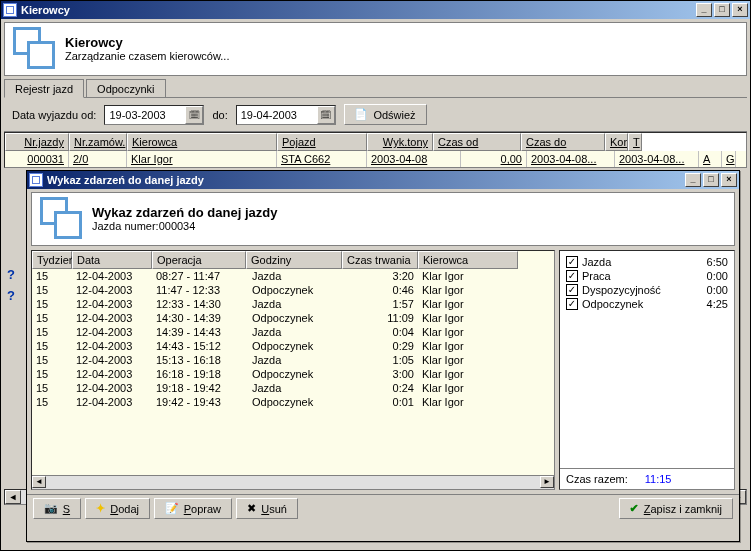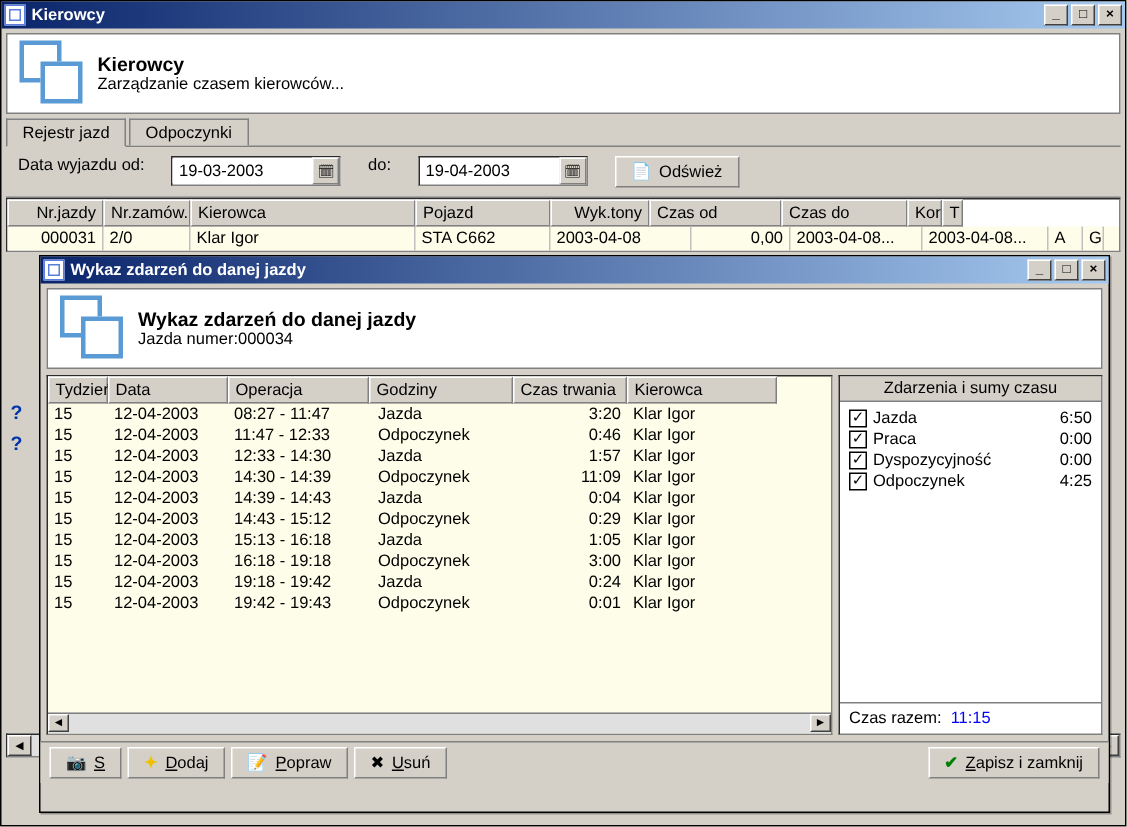--- a/index.html
+++ b/index.html
@@ -95,37 +95,37 @@
     cursor:pointer;
     position:relative;
   }
   .tab.active {
     background:#d4d0c8;
     border-bottom:1px solid #d4d0c8;
     margin-bottom:-1px;
   }
   .filter-row {
     display:flex;
-    align-items:flex-start;
-    gap:18px;
+    align-items:center;
+    gap:8px;
     padding:6px 8px;
     border-bottom:1px solid #808080;
     margin:0 3px;
   }
   .date-input {
     display:inline-flex;
     align-items:center;
     border:1px inset #808080;
     background:#fff;
     padding:0;
   }
   .date-input input {
     border:none;
     font:inherit;
-    width:93px;
+    width:80px;
     padding:2px 4px;
     outline:none;
   }
   .date-btn {
     width:18px;height:18px;
     border:1px solid #808080;
     border-top-color:#fff;border-left-color:#fff;
     background:#d4d0c8;
     font-size:9px;
     cursor:pointer;
@@ -205,21 +205,21 @@
   }
   .sums-body { padding:4px 6px; flex:1;}
   .sum-row { display:flex; align-items:center; gap:4px; padding:1px 0;}
   .sum-row .chk { width:12px;height:12px;border:1px solid #000;background:#fff;display:flex;align-items:center;justify-content:center;font-size:10px;line-height:10px;}
   .sum-row .lbl { flex:1; }
   .sum-row .val { width:40px;text-align:right; }
   .total-row {
     border-top:1px solid #808080;
     padding:4px 6px;
     display:flex;
-    gap:6px;
+    gap:17px;
   }
   .total-row .v { color:#0000ff; }
   .toolbar-bottom {
     display:flex;
     align-items:center;
     gap:4px;
     padding:3px 6px;
     border-top:1px solid #808080;
     background:#d4d0c8;
   }
@@ -294,21 +294,21 @@
     <span class="date-input">
       <input value="19-04-2003" style="">
       <span class="date-btn">🗓</span>
     </span>
     <button class="btn">
       <span>📄</span>
       <span>Odśwież</span>
     </button>
   </div>
 
-  <div style="margin:0 3px;background:#fff;border:1px inset #808080;">
+  <div style="margin:0 3px;background:#fff;border:1px inset #808080;text-decoration:underline;">
     <div class="grid-head">
       <div class="gh c-nrj">Nr.jazdy</div>
       <div class="gh c-nrz">Nr.zamów.</div>
       <div class="gh c-kier">Kierowca</div>
       <div class="gh c-poj">Pojazd</div>
       <div class="gh c-wt">Wyk.tony</div>
       <div class="gh c-co">Czas od</div>
       <div class="gh c-cd">Czas do</div>
       <div class="gh c-kon">Kontr...</div>
       <div class="gh" style="width:14px">T</div>
@@ -451,21 +451,20 @@
             <div class="gc ec-k">Klar Igor</div>
           </div>
         </div>
       <div class="events-hscroll">
         <div class="arrow l">◄</div>
         <div class="arrow r">►</div>
       </div>
     </div>
 
     <div class="sums-panel">
-      <div class="sums-head">Zdarzenia i sumy czasu</div>
       <div class="sums-body" id="sums-body">
           <div class="sum-row">
             <span class="chk">✓</span>
             <span class="lbl">Jazda</span>
             <span class="val">6:50</span>
           </div>
           <div class="sum-row">
             <span class="chk">✓</span>
             <span class="lbl">Praca</span>
             <span class="val">0:00</span>

